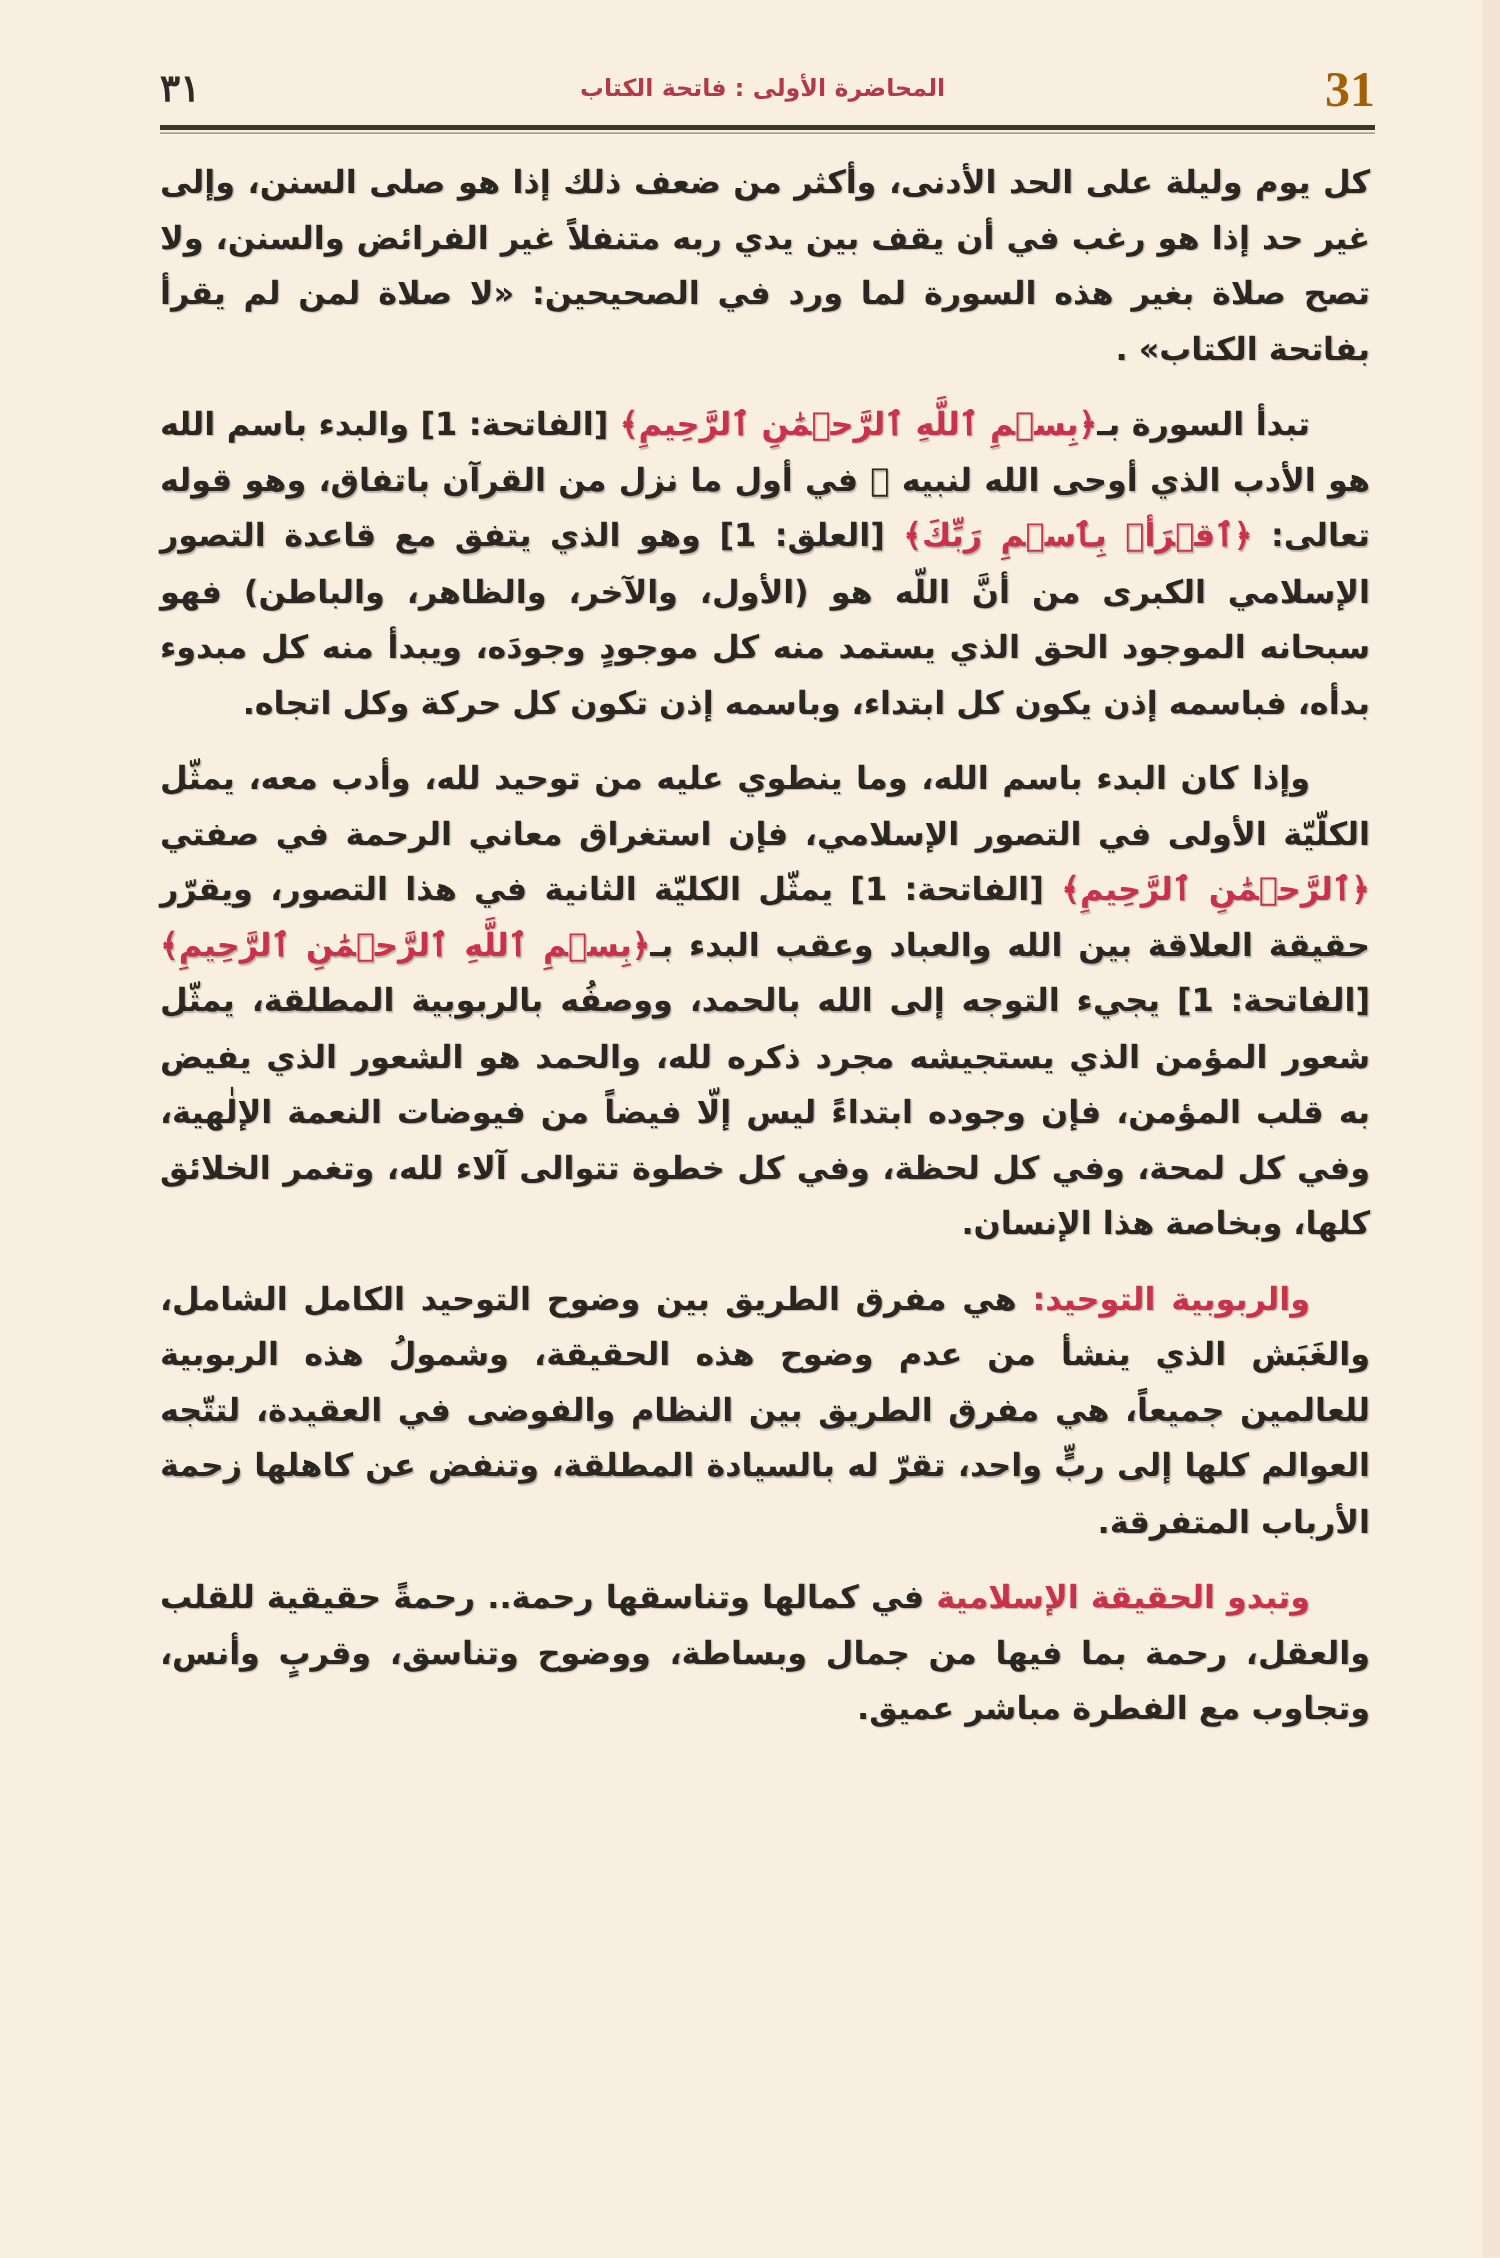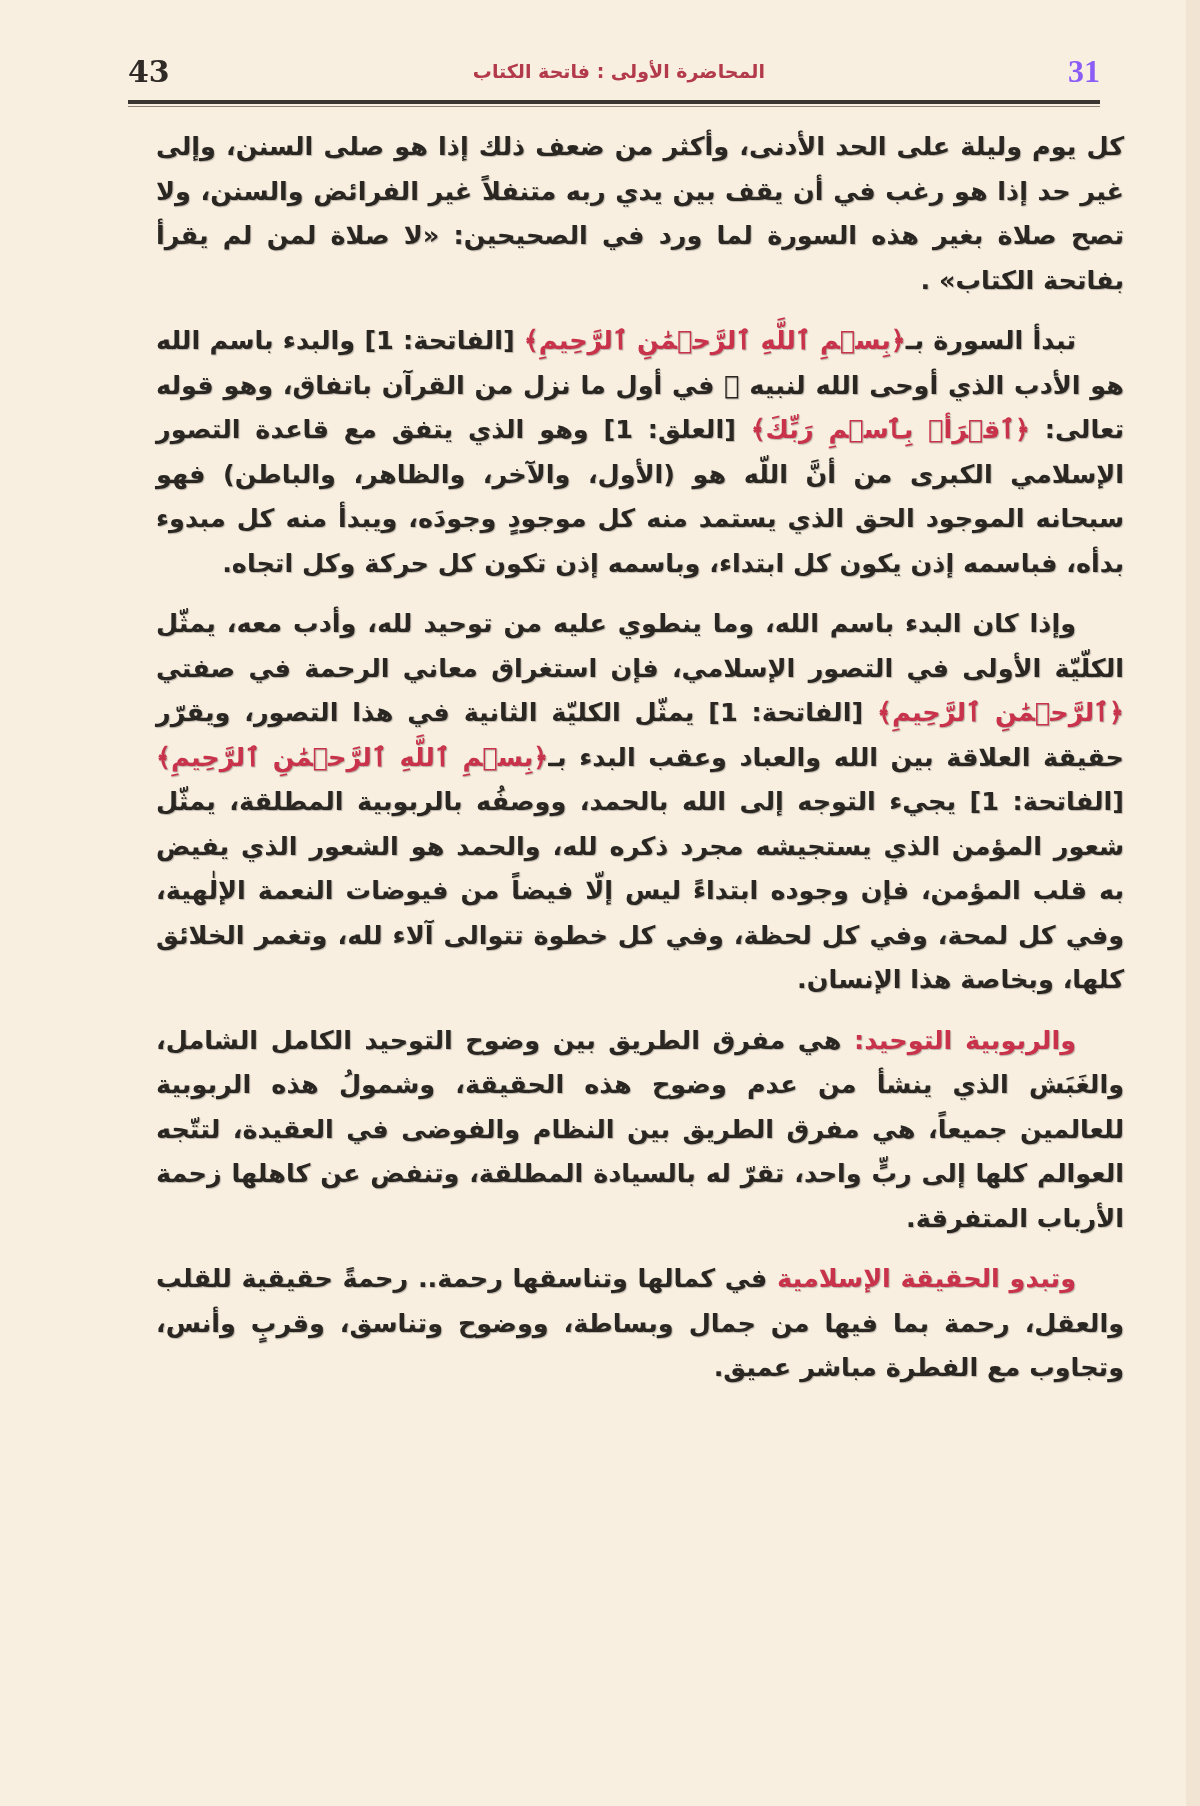--- a/index.html
+++ b/index.html
@@ -11,46 +11,45 @@
     position: relative;
   }
   .page { position: absolute; left: 0; top: 0; width: 1200px; height: 1806px; }
   .edge { position: absolute; right: 0; top: 0; width: 14px; height: 1806px; background: #f1e4d2; }
   .header {
     position: absolute; left: 128px; width: 972px; top: 42px; height: 58px;
     display: flex; align-items: center; justify-content: space-between;
   }
   .pg-ar { font-family: "DejaVu Serif", serif; font-weight: bold; font-size: 30px; color: #2f2a26; }
   .running-title { font-family: "DejaVu Sans", sans-serif; font-weight: bold; font-size: 19px; color: #b23a4a; direction: rtl; text-align: right; }
-  .pg-num { font-family: "Liberation Serif", serif; font-weight: bold; font-size: 32px; color: #8b5cf6; }
+  .pg-num { font-family: "Liberation Serif", serif; font-weight: bold; font-size: 40px; color: #a16207; }
   .rule { position: absolute; left: 128px; width: 972px; top: 100px; height: 4px; background: #3a3632; }
   .rule2 { position: absolute; left: 128px; width: 972px; top: 106px; height: 1px; background: #8a847c; }
 
   .body {
     position: absolute; left: 128px; top: 124px; width: 968px;
     direction: rtl; text-align: justify;
     font-size: 25.5px; line-height: 44.5px; font-weight: bold;
     text-shadow: 1px 1px 1px rgba(0,0,0,0.25);
-    margin-left: 28px;
   }
   .para { margin: 0 0 16px 0; }
   .indent { text-indent: 48px; }
   .red { color: #c8324a; font-weight: bold; }
   .ref { font-weight: bold; }
   .term { color: #c8324a; }
   .quote-bold { font-weight: bold; }
 </style>
 </head>
 <body>
 
 <div class="page">
   <div class="edge"></div>
 
   <div class="header">
-    <span class="pg-ar">43</span>
+    <span class="pg-ar">٣١</span>
     <span class="running-title">المحاضرة الأولى : فاتحة الكتاب</span>
     <span class="pg-num">31</span>
   </div>
   <div class="rule"></div>
   <div class="rule2"></div>
 
   <div class="body">
     <p class="para">
       <span>كل يوم وليلة على الحد الأدنى، وأكثر من ضعف ذلك إذا هو صلى السنن، وإلى غير حد إذا هو رغب في أن يقف بين يدي ربه متنفلاً غير الفرائض والسنن، ولا تصح صلاة بغير هذه السورة لما ورد في الصحيحين: </span><span class="quote-bold">«لا صلاة لمن لم يقرأ بفاتحة الكتاب»</span><span> .</span>
     </p>

